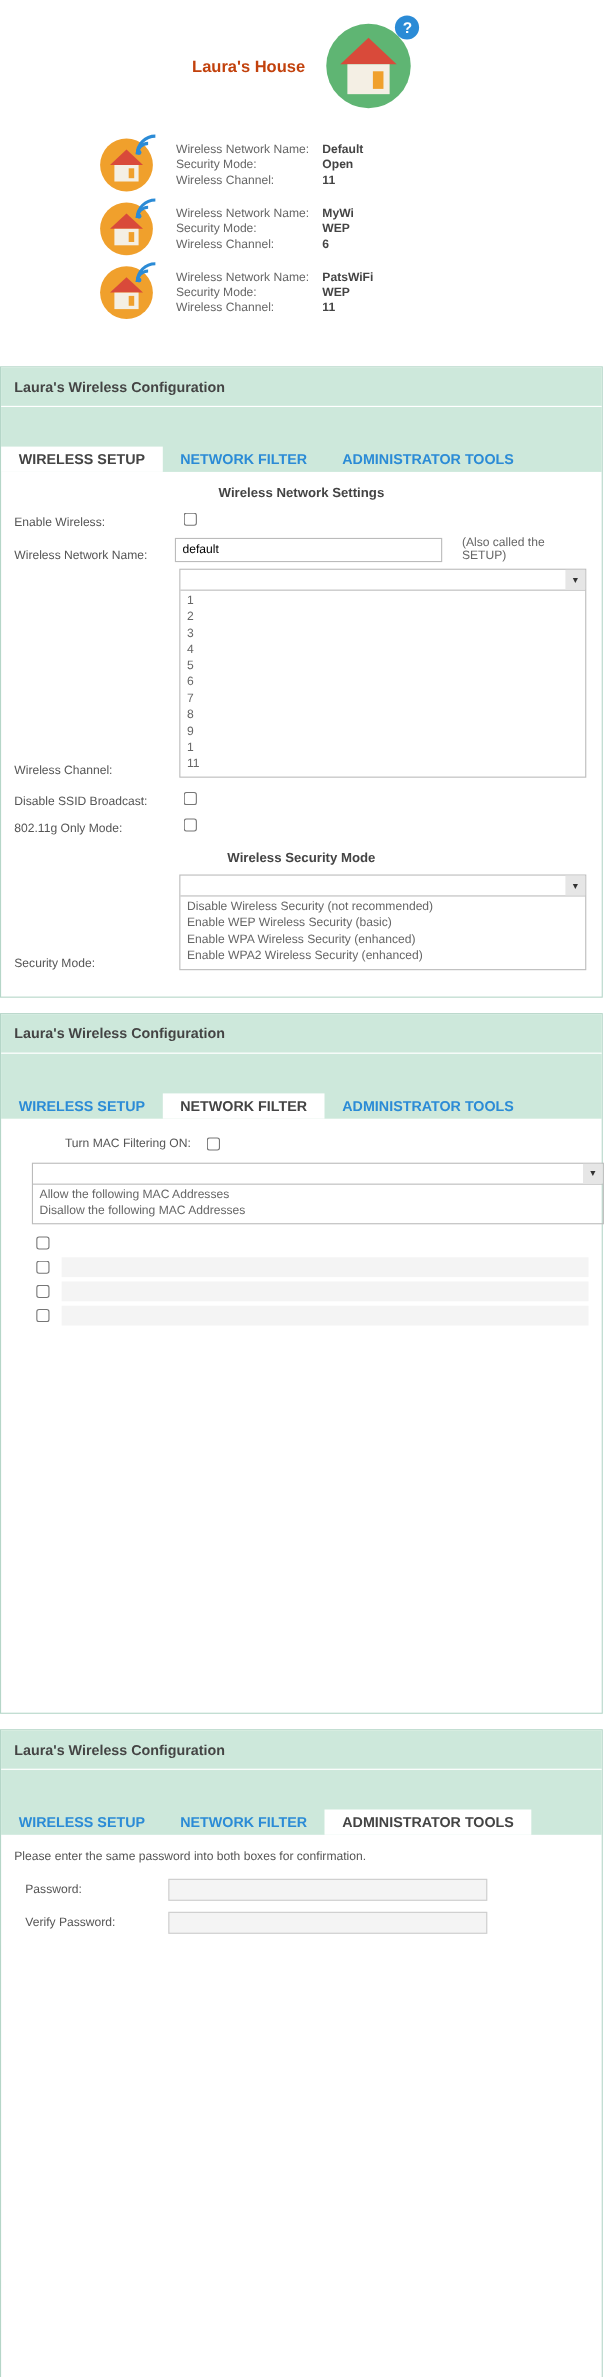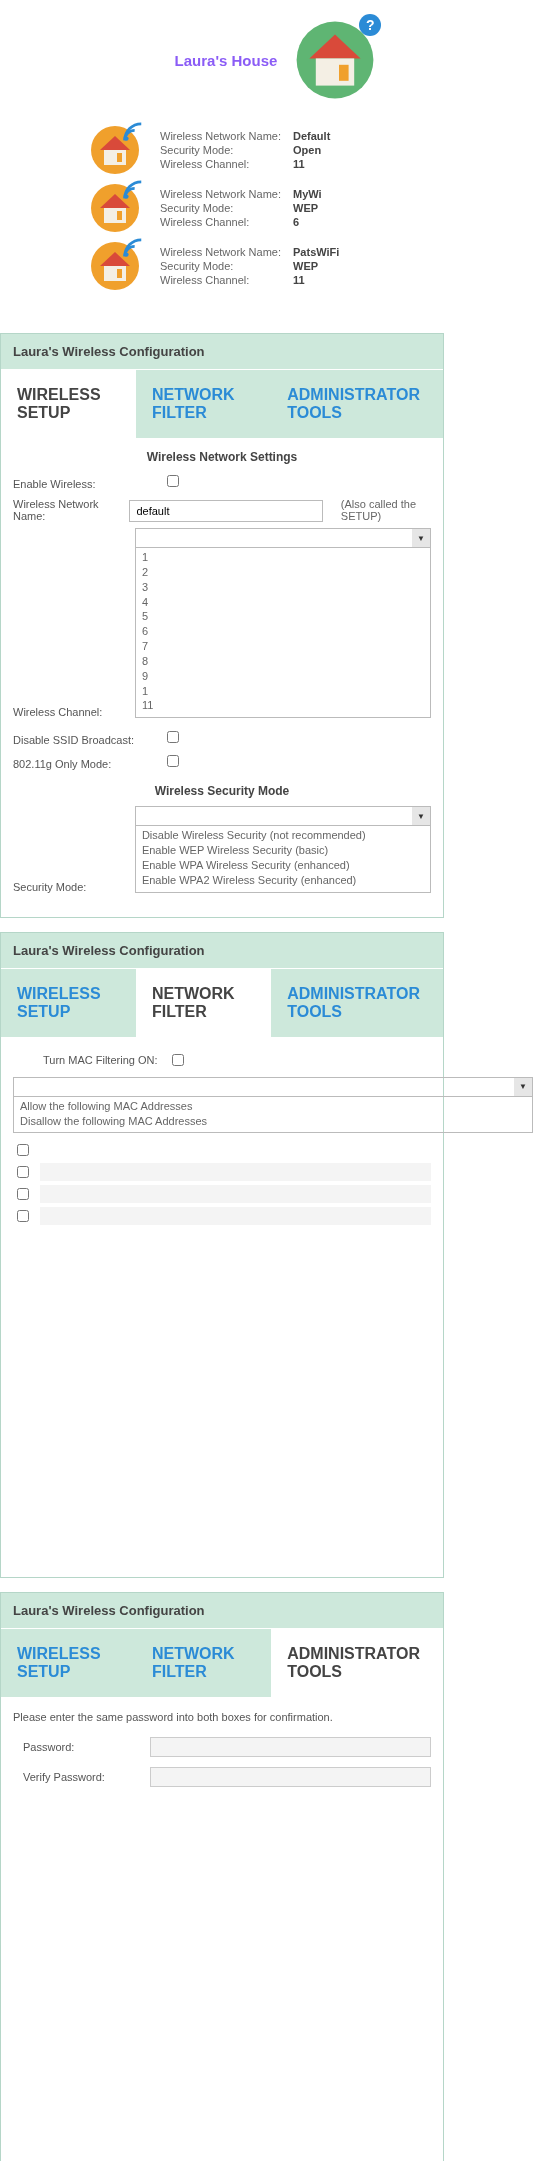--- a/index.html
+++ b/index.html
@@ -6,44 +6,44 @@
   body {
     margin: 0;
     font-family: Arial, Helvetica, sans-serif;
     font-size: 12px;
     color: #555;
     background: #fff;
     width: 550px;
   }
   .top-block { padding: 20px 0 20px 0; }
   .house-row { display: flex; align-items: center; justify-content: center; gap: 18px; margin-bottom: 25px; }
-  .house-title { font-weight: bold; font-size: 15px; color: #8b5cf6; }
+  .house-title { font-weight: bold; font-size: 15px; color: #c2410c; }
   .big-house { position: relative; width: 80px; height: 80px; }
   .help-badge { position: absolute; top: -6px; right: -6px; width: 22px; height: 22px; background: #2b8bd6; border-radius: 50%; color: #fff; display: flex; align-items: center; justify-content: center; font-weight: bold; font-size: 14px; }
   .net-row { display: flex; align-items: center; gap: 20px; margin: 8px 0 8px 90px; }
   .small-house { width: 50px; height: 50px; position: relative; flex-shrink: 0;}
   .net-info { display: grid; grid-template-columns: auto auto; column-gap: 12px; row-gap: 2px; font-size: 11px; color: #666; }
   .net-info .val { font-weight: bold; color: #444; }
-  .panel { border: 1px solid #b5d6c8; background: #fff; margin-top: 14px; width: 444px;}
+  .panel { border: 1px solid #b5d6c8; background: #fff; margin-top: 14px; width: 548px;}
   .panel-head { background: #cde8db; padding: 10px 12px; font-weight: bold; font-size: 13px; color: #444; }
   .tabs { display: flex; background: #cde8db; border-top: 1px solid #fff; }
-  .tab { padding: 16px 16px; font-size: 16px; font-weight: bold; color: #2b8bd6; cursor: pointer; }
+  .tab { padding: 4px 16px; font-size: 13px; font-weight: bold; color: #2b8bd6; cursor: pointer; margin-top: 36px; }
   .tab.active { background: #fff; color: #444; }
   .panel-body { padding: 8px 12px 18px 12px; }
   .section-title { font-weight: bold; font-size: 12px; color: #444; margin: 4px 0 8px 0; text-align: center; }
   .form-row { display: flex; align-items: flex-end; gap: 10px; margin: 6px 0; }
   .form-row label { width: 140px; font-size: 11px; color: #555; padding-top: 2px;}
   .text-input { border: 1px solid #bbb; padding: 3px 6px; font-size: 11px; width: 250px; height: 22px;}
   .hint { font-size: 11px; color: #666; padding-left: 8px;}
   .select-box { position: relative; border: 1px solid #bbb; width: 370px; font-size: 11px; color: #666; }
   .select-arrow { position: absolute; right: 0; top: 0; width: 18px; height: 18px; background: #e6e6e6; display: flex; align-items: center; justify-content: center; font-size: 8px; color:#333;}
   .option-list { border-top: 1px solid #bbb; padding: 2px 6px 4px 6px; line-height: 1.35;}
   .wide-select { width: 370px; position: relative; border: 1px solid #bbb; font-size: 11px; color: #666;}
   .checkbox { width: 12px; height: 12px; }
-  .mac-body { padding: 8px 12px 18px 12px; min-height: 540px;}
+  .mac-body { padding: 8px 12px 18px 28px; min-height: 540px;}
   .mac-select { position: relative; border: 1px solid #bbb; width: 520px; margin: 8px 0 8px 0; font-size: 11px; color:#666;}
   .mac-entries { margin-top: 4px;}
   .mac-entries .row { display:flex; align-items:center; gap:8px; margin:4px 0;}
   .mac-entries .entrybox { flex:1; height:18px; background:#f4f4f4;}
   .mac-entries .row.first .entrybox { background: transparent; }
   .admin-body { padding: 8px 12px 18px 12px; min-height: 540px;}
   .instr { font-size: 11px; color:#555; margin: 6px 0 14px 0;}
   .admin-row { display:flex; align-items:center; gap: 30px; margin: 10px 0 10px 10px;}
   .admin-row label { width: 100px; font-size: 11px; color:#555;}
   .admin-row input { border:1px solid #ccc; background:#f4f4f4; width: 290px; height:20px; padding: 2px 4px;}

